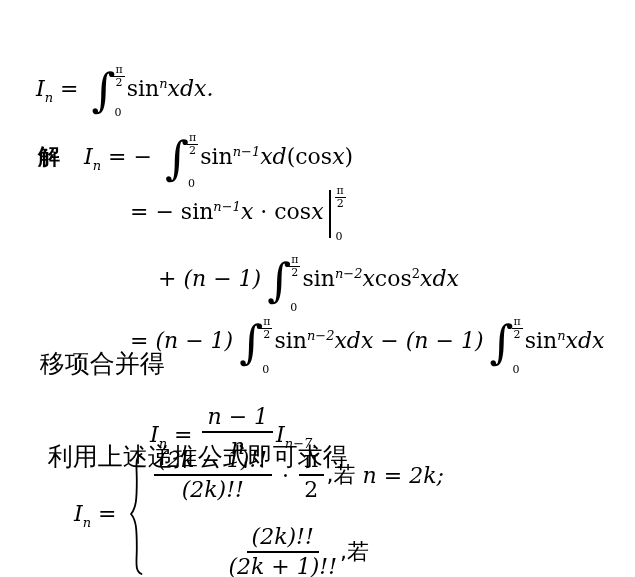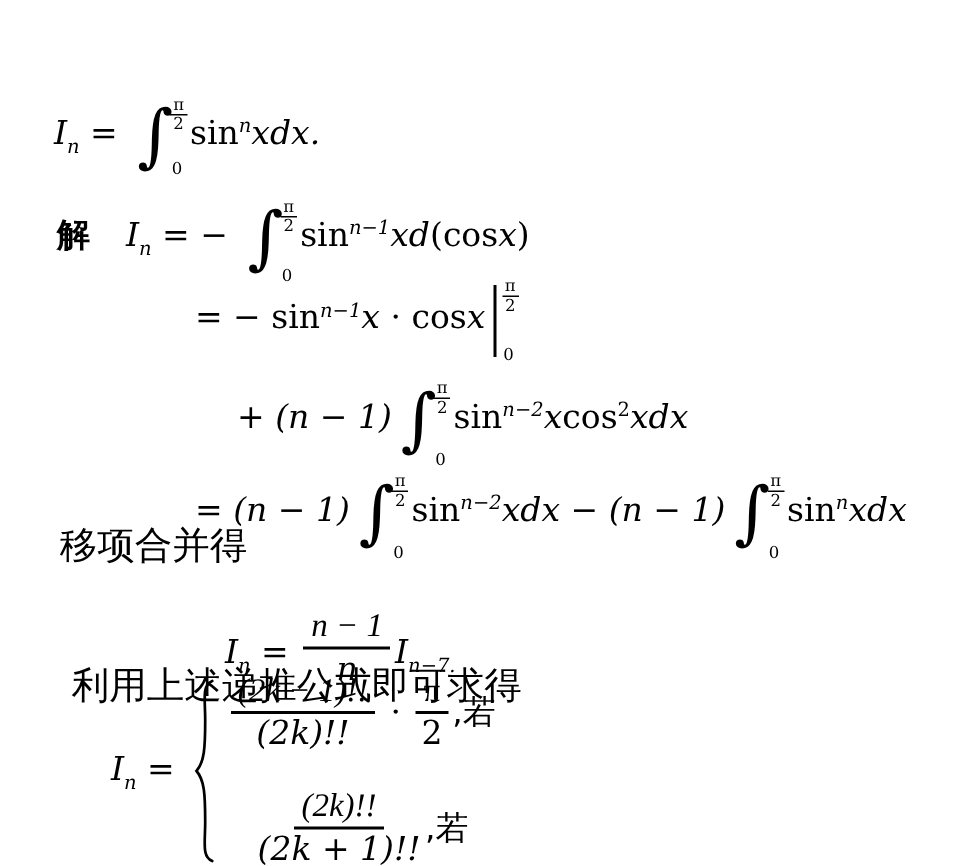--- a/index.html
+++ b/index.html
@@ -26,21 +26,21 @@
   .int-sign { font-size:46px; line-height:54px; font-style:normal; }
   .int-lims { display:flex; flex-direction:column; justify-content:space-between; height:56px; margin-left:-2px; padding:1px 0 2px; }
   .izero { font-size:11px; font-style:normal; padding-left:1px; }
 
   
   .mfrac { display:flex; flex-direction:column; align-items:center; font-size:11px; line-height:1.1; font-style:normal; }
   .mnum { border-bottom:1px solid #000; padding:0 2px; }
 
   
   .frac { display:inline-flex; flex-direction:column; align-items:center; vertical-align:middle; position:relative; top:-4px; margin:0 3px; line-height:1.2; }
-  .frac .num { border-bottom:2px solid #000; padding:0 5px 1px;font-family:Liberation Serif, serif; }
+  .frac .num { border-bottom:2px solid #000; padding:0 5px 1px; }
   .frac .den { padding-top:1px; }
 
   
   .eval { display:inline-flex; height:58px; vertical-align:middle; position:relative; top:1px; margin-left:5px; }
   .eval-bar { width:2px; background:#000; height:48px; align-self:center; }
   .eval-lims { display:flex; flex-direction:column; justify-content:space-between; height:58px; margin-left:4px; padding:0 0 2px; }
 
   
   .row-flex { display:flex; align-items:center; white-space:pre; }
   .cases-col { display:flex; flex-direction:column; gap:20px; margin-left:7px; }
@@ -84,21 +84,21 @@
     <span>利用上述递推公式即可求得</span>
   </div>
 
   <div class="row row-flex" style="top:450px; left:74px; height:127px;">
     <span><span class="v">I</span><span class="sub">n</span><span class="up"> = </span></span>
     <svg class="brace" width="16" height="124" viewBox="0 0 16 124">
       <path d="M13.5 2 C6.5 5 8.8 14 8.8 28 C8.8 47 8.2 56 3 62 C8.2 68 8.8 77 8.8 96 C8.8 110 6.5 119 13.5 122" stroke="#000" stroke-width="1.8" fill="none" stroke-linecap="round"></path>
     </svg>
     <span class="cases-col">
       <span class="case-row">
-        <span class="frac" style="top:0;"><span class="num v">(2k − 1)!!</span><span class="den v">(2k)!!</span></span><span class="up"> · </span><span class="frac" style="top:0;"><span class="num up">π</span><span class="den up">2</span></span><span class="cjk">,若</span>
+        <span class="frac" style="top:0;"><span class="num v">(2k − 1)!!</span><span class="den v">(2k)!!</span></span><span class="up"> · </span><span class="frac" style="top:0;"><span class="num up">π</span><span class="den up">2</span></span><span class="cjk">,若</span><span class="v"> n = 2k;</span>
       </span>
       <span class="case-row">
         <span class="frac" style="top:0;"><span class="num v">(2k)!!</span><span class="den v">(2k + 1)!!</span></span><span class="cjk">,若</span>
       </span>
     </span>
   </div>
 
 </div>
 
 </body></html>

